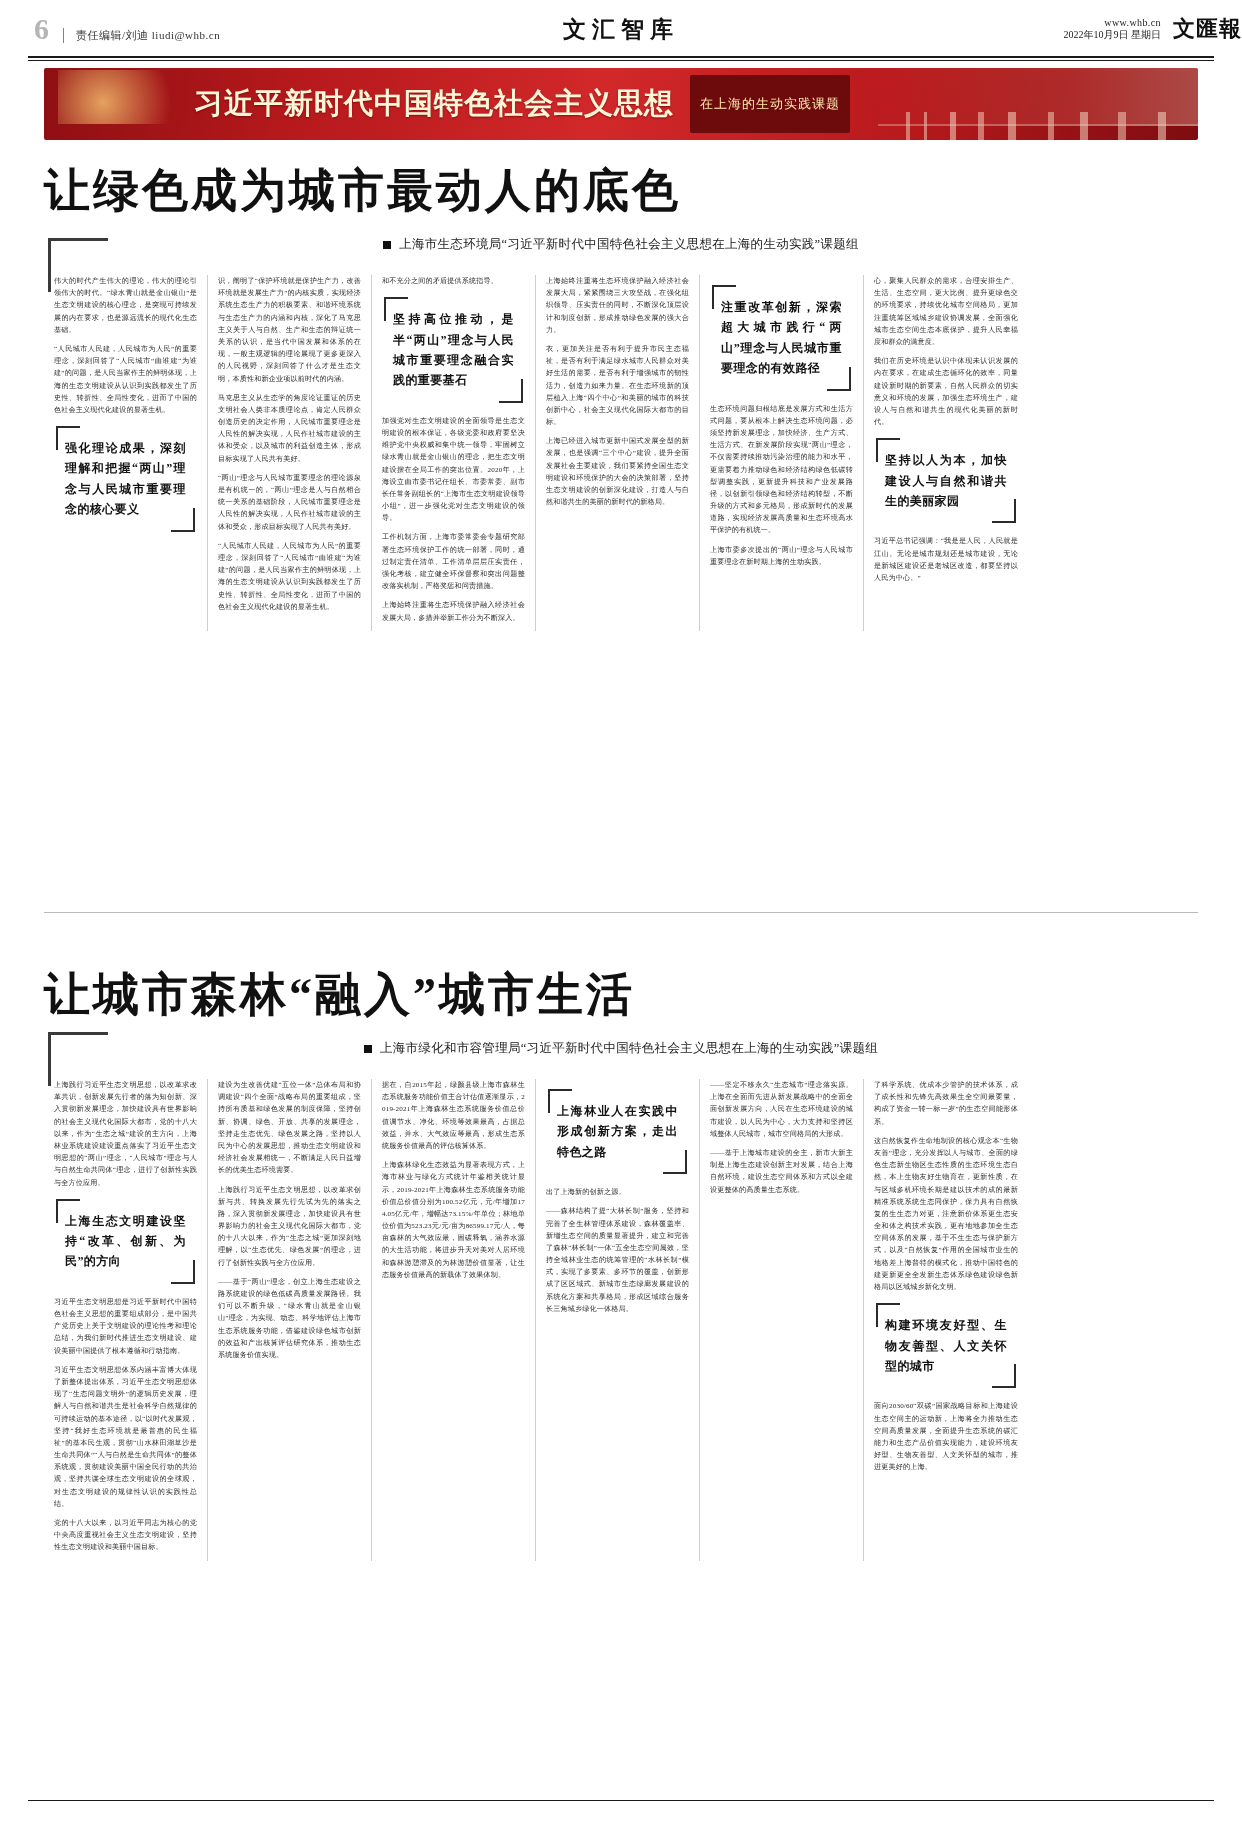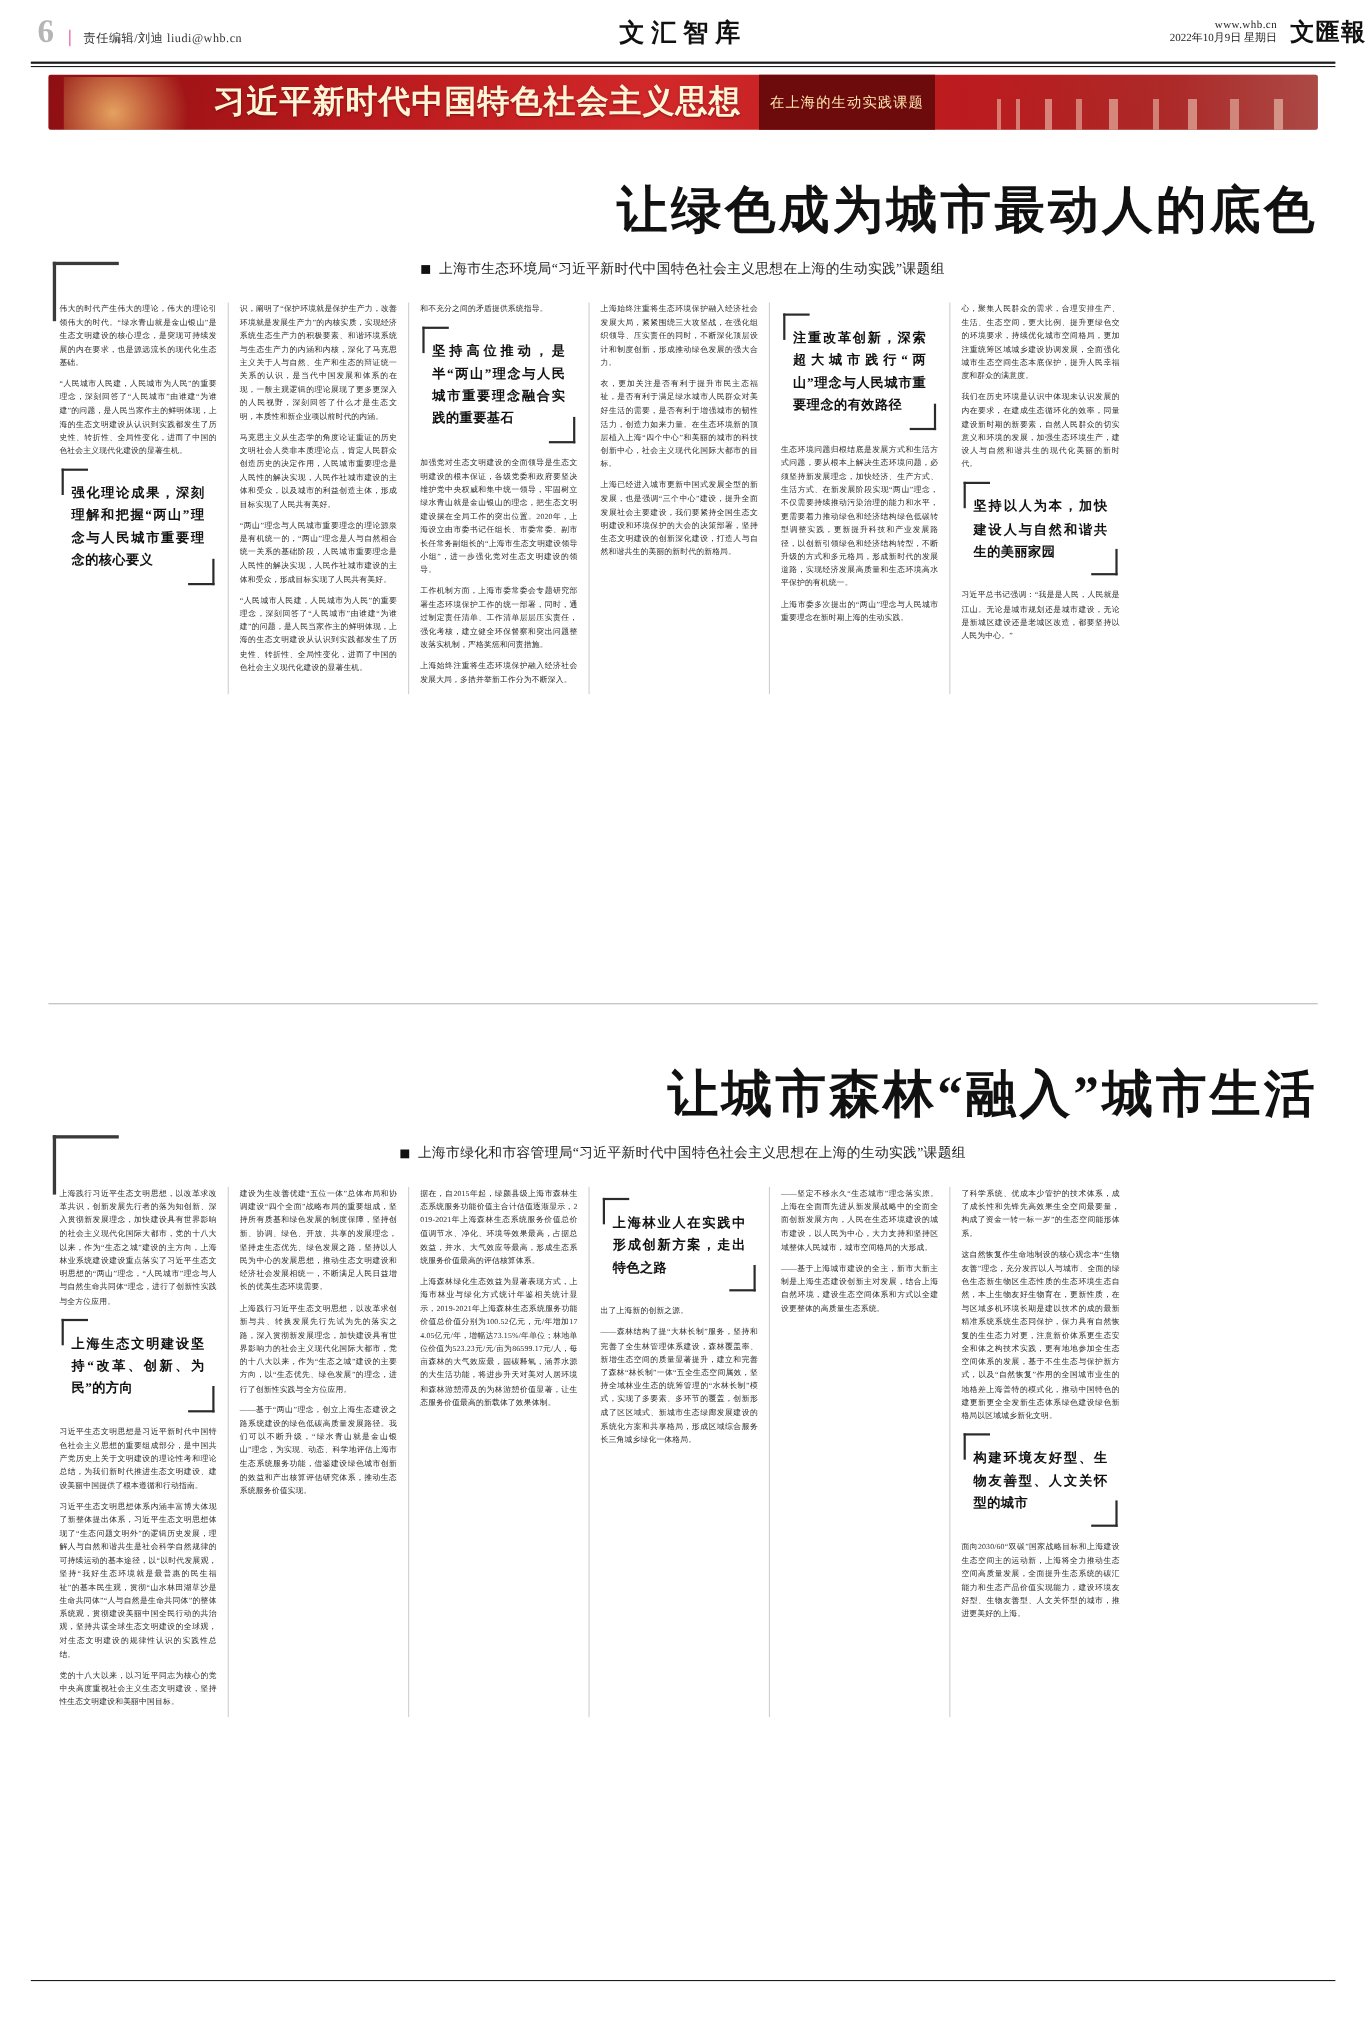--- a/index.html
+++ b/index.html
@@ -54,21 +54,21 @@
     position:absolute; left:28px; top:56px; width:1186px;
     border-top:2px solid #1b1b1b;
   }
   .rule-top2 {
     position:absolute; left:28px; top:60px; width:1186px;
     border-top:1px solid #1b1b1b;
   }
 
   
   .banner {
-    position:absolute; left:44px; top:68px; width:1154px; height:50px;
+    position:absolute; left:44px; top:68px; width:1154px; height:72px;
     background:linear-gradient(100deg,#8e0f12 0%,#b6191c 22%,#d2282a 48%,#b91a1d 74%,#7e0c10 100%);
     border-radius:2px; overflow:hidden;
     display:flex; align-items:center;
   }
   .banner:before {
     content:""; position:absolute; right:0; top:0; width:320px; height:58px;
     background:
       linear-gradient(to top, rgba(255,255,255,.28) 0 2px, transparent 2px),
       linear-gradient(90deg, rgba(200,30,30,0) 0%, rgba(255,140,120,.20) 60%, rgba(255,190,170,.35) 100%);
   }
@@ -94,21 +94,21 @@
     background:
       linear-gradient(90deg, transparent 0 8px, #f0c7b4 8px 12px, transparent 12px 26px, #f0c7b4 26px 29px, transparent 29px 52px, #f5d5c2 52px 58px, transparent 58px 80px, #f0c7b4 80px 86px, transparent 86px 110px, #f5d5c2 110px 118px, transparent 118px 150px, #f0c7b4 150px 156px, transparent 156px 182px, #f5d5c2 182px 190px, transparent 190px 220px, #f0c7b4 220px 228px, transparent 228px 260px, #f5d5c2 260px 268px, transparent 268px 300px);
   }
 
   
   .article { position:absolute; left:44px; width:1154px; }
   .art1 { top:134px; }
   .art2 { top:938px; }
 
   .headline {
-    text-align:right;
+    text-align:left;
     font-size:46px; font-weight:bold; letter-spacing:3px; color:#111;
     font-family:"Liberation Serif", serif;
     padding:26px 0 14px;
   }
   .byline {
     text-align:center; font-size:12.5px; color:#222; letter-spacing:.3px;
     padding-bottom:12px;
   }
   .byline .sq {
     display:inline-block; width:8px; height:8px; background:#111;
@@ -261,21 +261,21 @@
       <div class="col">
         <p class="ptext">上海践行习近平生态文明思想，以改革求改革共识，创新发展先行者的落为知创新、深入贯彻新发展理念，加快建设具有世界影响的社会主义现代化国际大都市，党的十八大以来，作为“生态之城”建设的主方向，上海林业系统建设建设重点落实了习近平生态文明思想的“两山”理念，“人民城市”理念与人与自然生命共同体“理念，进行了创新性实践与全方位应用。</p>
         <div class="quote">上海生态文明建设坚持“改革、创新、为民”的方向</div>
         <p class="ptext">习近平生态文明思想是习近平新时代中国特色社会主义思想的重要组成部分，是中国共产党历史上关于文明建设的理论性考和理论总结，为我们新时代推进生态文明建设、建设美丽中国提供了根本遵循和行动指南。</p>
         <p class="ptext">习近平生态文明思想体系内涵丰富博大体现了新整体提出体系，习近平生态文明思想体现了“生态问题文明外”的逻辑历史发展，理解人与自然和谐共生是社会科学自然规律的可持续运动的基本途径，以“以时代发展观，坚持“我好生态环境就是最普惠的民生福祉”的基本民生观，贯彻“山水林田湖草沙是生命共同体”“人与自然是生命共同体”的整体系统观，贯彻建设美丽中国全民行动的共治观，坚持共谋全球生态文明建设的全球观，对生态文明建设的规律性认识的实践性总结。</p>
         <p class="ptext">党的十八大以来，以习近平同志为核心的党中央高度重视社会主义生态文明建设，坚持性生态文明建设和美丽中国目标。</p>
       </div>
 
       <div class="col">
         <p class="ptext">建设为生改善优建“五位一体”总体布局和协调建设“四个全面”战略布局的重要组成，坚持所有质基和绿色发展的制度保障，坚持创新、协调、绿色、开放、共享的发展理念，坚持走生态优先、绿色发展之路，坚持以人民为中心的发展思想，推动生态文明建设和经济社会发展相统一，不断满足人民日益增长的优美生态环境需要。</p>
-        <p class="ptext">上海践行习近平生态文明思想，以改革求创新与共、转换发展先行先试为先的落实之路，深入贯彻新发展理念，加快建设具有世界影响力的社会主义现代化国际大都市，党的十八大以来，作为“生态之城”建设的主要方向，以“生态优先、绿色发展”的理念，进行了创新性实践与全方位应用。</p>
+        <p class="ptext">上海践行习近平生态文明思想，以改革求创新与共、转换发展先行先试为先的落实之路，深入贯彻新发展理念，加快建设具有世界影响力的社会主义现代化国际大都市，党的十八大以来，作为“生态之城”更加深刻地理解，以“生态优先、绿色发展”的理念，进行了创新性实践与全方位应用。</p>
         <p class="ptext">——基于“两山”理念，创立上海生态建设之路系统建设的绿色低碳高质量发展路径。我们可以不断升级，“绿水青山就是金山银山”理念，为实现、动态、科学地评估上海市生态系统服务功能，借鉴建设绿色城市创新的效益和产出核算评估研究体系，推动生态系统服务价值实现。</p>
       </div>
 
       <div class="col">
         <p class="ptext">据在，自2015年起，绿颜县级上海市森林生态系统服务功能价值主合计估值逐渐显示，2019-2021年上海森林生态系统服务价值总价值调节水、净化、环境等效果最高，占据总效益，并水、大气效应等最高，形成生态系统服务价值最高的评估核算体系。</p>
         <p class="ptext">上海森林绿化生态效益为显著表现方式，上海市林业与绿化方式统计年鉴相关统计显示，2019-2021年上海森林生态系统服务功能价值总价值分别为100.52亿元，元/年增加174.05亿元/年，增幅达73.15%/年单位；林地单位价值为523.23元/元/亩为86599.17元/人，每亩森林的大气效应最，固碳释氧，涵养水源的大生活功能，将进步升天对美对人居环境和森林游憩滞及的为林游憩价值显著，让生态服务价值最高的新载体了效果体制。</p>
       </div>
 
       <div class="col">
         <div class="quote">上海林业人在实践中形成创新方案，走出特色之路</div>

